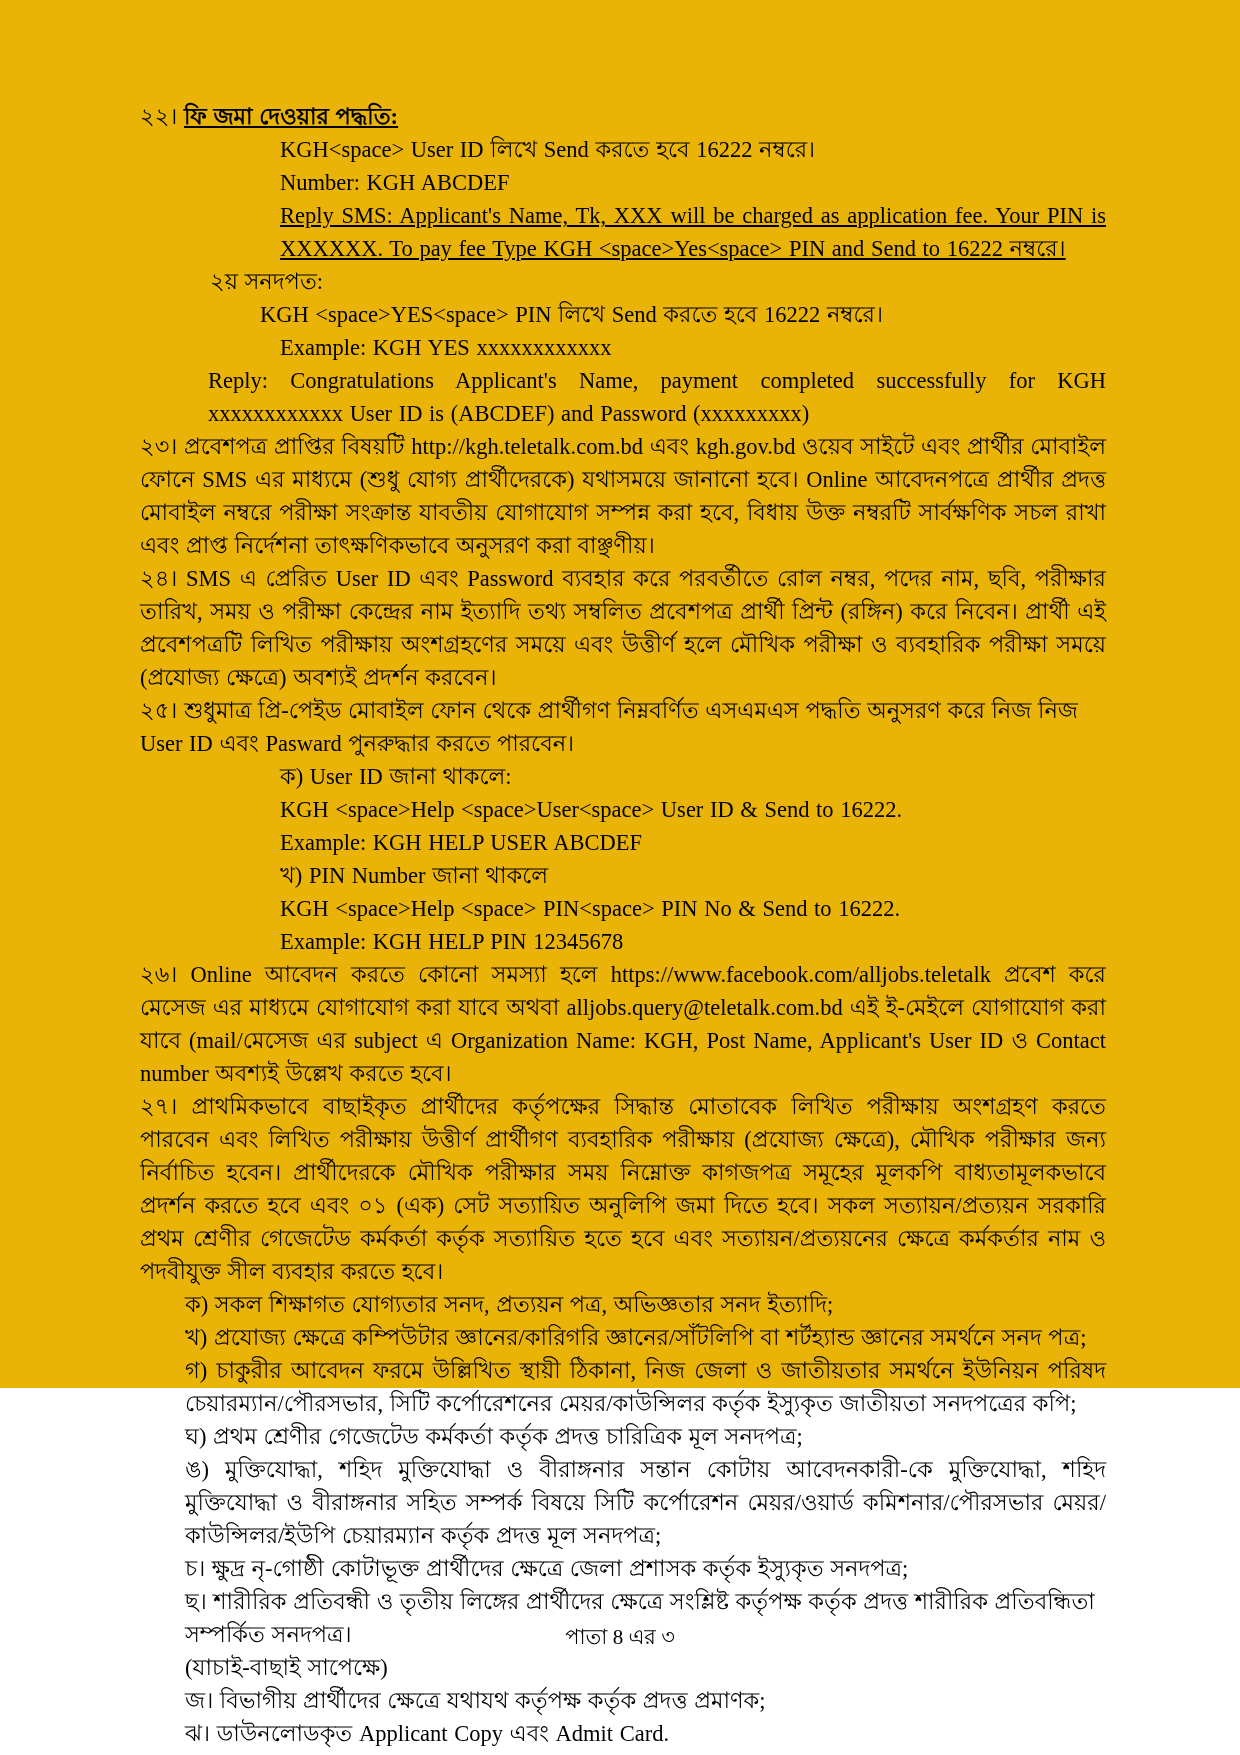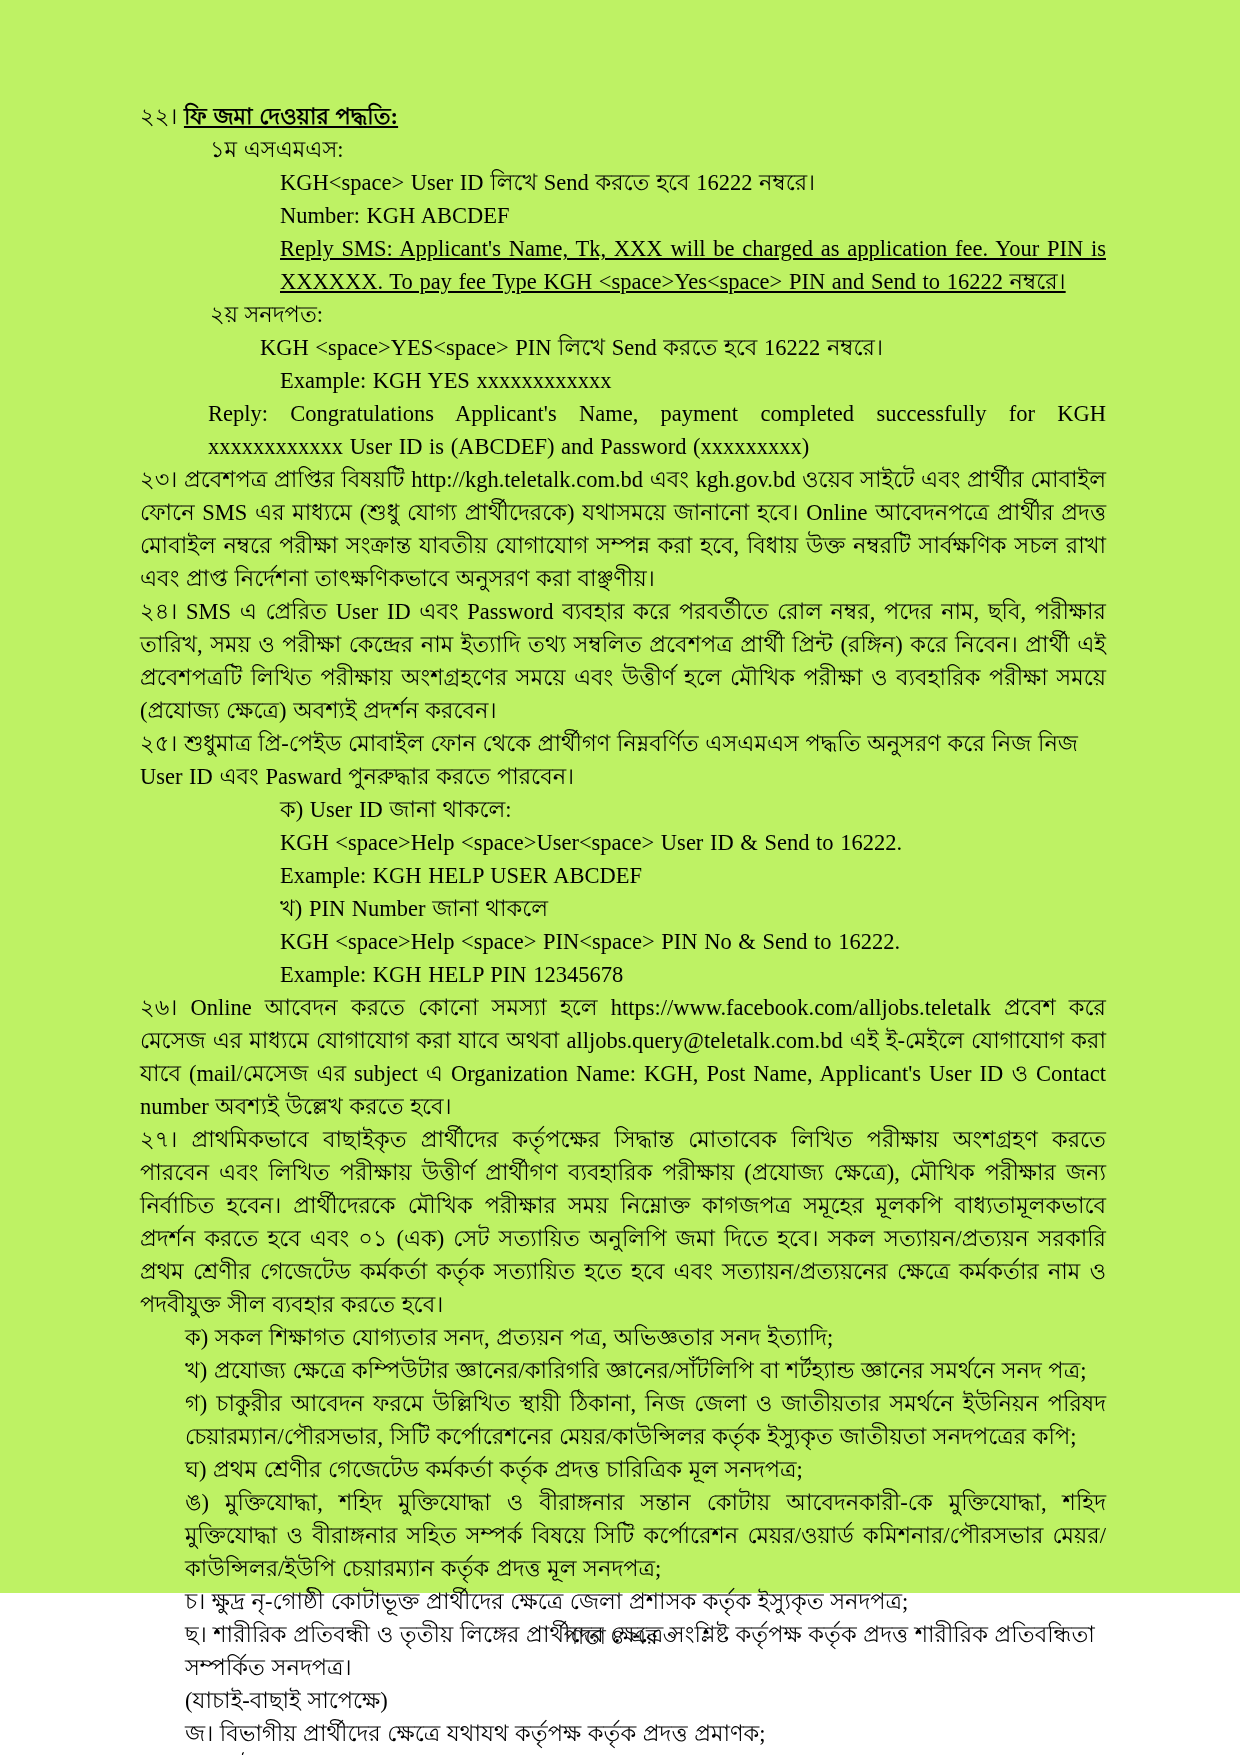--- a/index.html
+++ b/index.html
@@ -11,22 +11,22 @@
     width: 1240px;
     height: 1755px;
     position: relative;
     font-family: "Liberation Serif", "DejaVu Serif", serif;
     color: #000000;
   }
   .page {
     position: absolute;
     top: 0; left: 0;
     width: 1240px;
-    height: 1593px;
-    background: #bef264;
+    height: 1388px;
+    background: #eab308;
   }
   .content {
     position: absolute;
     top: 100px;
     left: 140px;
     width: 966px;
   }
   .line {
     margin: 0;
     padding: 0;
@@ -52,21 +52,20 @@
     font-size: 21px;
     line-height: 30px;
   }
 </style>
 </head>
 <body>
 
 <div class="page">
   <div class="content" id="doc">
       <p class="line" style="margin-left: 0px;"><span>২২। </span><span class="underline">ফি জমা দেওয়ার পদ্ধতি:</span></p>
-      <p class="line" style="margin-left: 70px;"><span>১ম এসএমএস:</span></p>
       <p class="line" style="margin-left: 140px;"><span>KGH&lt;space&gt; User ID লিখে Send করতে হবে 16222 নম্বরে।</span></p>
       <p class="line" style="margin-left: 140px;"><span>Number: KGH  ABCDEF</span></p>
       <p class="line justify" style="margin-left: 140px; text-decoration: underline;"><span>Reply SMS: Applicant's Name, Tk, XXX will be charged as application fee. Your PIN is  XXXXXX. To pay fee Type KGH &lt;space&gt;Yes&lt;space&gt; PIN and Send to 16222 নম্বরে।</span></p>
       <p class="line" style="margin-left: 70px;"><span>২য় সনদপত:</span></p>
       <p class="line" style="margin-left: 120px;"><span>KGH &lt;space&gt;YES&lt;space&gt; PIN লিখে Send করতে হবে 16222 নম্বরে।</span></p>
       <p class="line" style="margin-left: 140px;"><span>Example: KGH YES xxxxxxxxxxxx</span></p>
       <p class="line justify" style="margin-left: 68px;"><span>Reply: Congratulations Applicant's Name, payment completed successfully for KGH xxxxxxxxxxxx User ID is (ABCDEF) and Password (xxxxxxxxx)</span></p>
       <p class="line justify" style="margin-left: 0px;"><span>২৩। প্রবেশপত্র প্রাপ্তির বিষয়টি http://kgh.teletalk.com.bd এবং kgh.gov.bd ওয়েব সাইটে এবং প্রার্থীর মোবাইল ফোনে SMS এর মাধ্যমে (শুধু যোগ্য প্রার্থীদেরকে) যথাসময়ে জানানো হবে। Online আবেদনপত্রে প্রার্থীর প্রদত্ত মোবাইল নম্বরে পরীক্ষা সংক্রান্ত যাবতীয় যোগাযোগ সম্পন্ন করা হবে, বিধায় উক্ত নম্বরটি সার্বক্ষণিক সচল রাখা এবং প্রাপ্ত নির্দেশনা তাৎক্ষণিকভাবে অনুসরণ করা বাঞ্ছণীয়।</span></p>
       <p class="line justify" style="margin-left: 0px;"><span>২৪। SMS এ প্রেরিত User ID এবং Password ব্যবহার করে পরবর্তীতে রোল নম্বর, পদের নাম, ছবি, পরীক্ষার তারিখ, সময় ও পরীক্ষা কেন্দ্রের নাম ইত্যাদি তথ্য সম্বলিত প্রবেশপত্র প্রার্থী প্রিন্ট (রঙ্গিন) করে নিবেন। প্রার্থী এই প্রবেশপত্রটি লিখিত পরীক্ষায় অংশগ্রহণের সময়ে এবং উত্তীর্ণ হলে মৌখিক পরীক্ষা ও ব্যবহারিক পরীক্ষা সময়ে (প্রযোজ্য ক্ষেত্রে) অবশ্যই প্রদর্শন করবেন।</span></p>
       <p class="line" style="margin-left: 0px;"><span>২৫। শুধুমাত্র প্রি-পেইড মোবাইল ফোন থেকে প্রার্থীগণ নিম্নবর্ণিত এসএমএস পদ্ধতি অনুসরণ করে নিজ নিজ User ID এবং Pasward পুনরুদ্ধার করতে পারবেন।</span></p>
@@ -82,14 +81,14 @@
       <p class="line" style="margin-left: 45px;"><span>খ) প্রযোজ্য ক্ষেত্রে কম্পিউটার জ্ঞানের/কারিগরি জ্ঞানের/সাঁটলিপি বা শর্টহ্যান্ড জ্ঞানের সমর্থনে সনদ পত্র;</span></p>
       <p class="line justify" style="margin-left: 45px;"><span>গ) চাকুরীর আবেদন ফরমে উল্লিখিত স্থায়ী ঠিকানা, নিজ জেলা ও জাতীয়তার সমর্থনে ইউনিয়ন পরিষদ চেয়ারম্যান/পৌরসভার, সিটি কর্পোরেশনের মেয়র/কাউন্সিলর কর্তৃক ইস্যুকৃত জাতীয়তা সনদপত্রের কপি;</span></p>
       <p class="line" style="margin-left: 45px;"><span>ঘ) প্রথম শ্রেণীর গেজেটেড কর্মকর্তা কর্তৃক প্রদত্ত চারিত্রিক মূল সনদপত্র;</span></p>
       <p class="line justify" style="margin-left: 45px;"><span>ঙ) মুক্তিযোদ্ধা, শহিদ মুক্তিযোদ্ধা ও বীরাঙ্গনার সন্তান কোটায় আবেদনকারী-কে মুক্তিযোদ্ধা, শহিদ মুক্তিযোদ্ধা ও বীরাঙ্গনার সহিত সম্পর্ক বিষয়ে সিটি কর্পোরেশন মেয়র/ওয়ার্ড কমিশনার/পৌরসভার মেয়র/কাউন্সিলর/ইউপি চেয়ারম্যান কর্তৃক প্রদত্ত মূল সনদপত্র;</span></p>
       <p class="line" style="margin-left: 45px;"><span>চ। ক্ষুদ্র নৃ-গোষ্ঠী কোটাভূক্ত প্রার্থীদের ক্ষেত্রে জেলা প্রশাসক কর্তৃক ইস্যুকৃত সনদপত্র;</span></p>
       <p class="line" style="margin-left: 45px;"><span>ছ। শারীরিক প্রতিবন্ধী ও তৃতীয় লিঙ্গের প্রার্থীদের ক্ষেত্রে সংশ্লিষ্ট কর্তৃপক্ষ কর্তৃক প্রদত্ত শারীরিক প্রতিবন্ধিতা সম্পর্কিত সনদপত্র।</span></p>
       <p class="line" style="margin-left: 45px;"><span>(যাচাই-বাছাই সাপেক্ষে)</span></p>
       <p class="line" style="margin-left: 45px;"><span>জ। বিভাগীয় প্রার্থীদের ক্ষেত্রে যথাযথ কর্তৃপক্ষ কর্তৃক প্রদত্ত প্রমাণক;</span></p>
       <p class="line" style="margin-left: 45px;"><span>ঝ। ডাউনলোডকৃত Applicant Copy এবং Admit Card.</span></p>
     </div>
-  <div class="footer">পাতা ৪ এর ৩</div>
+  <div class="footer">পাতা 8 এর ৩</div>
 </div>
 
 </body></html>

